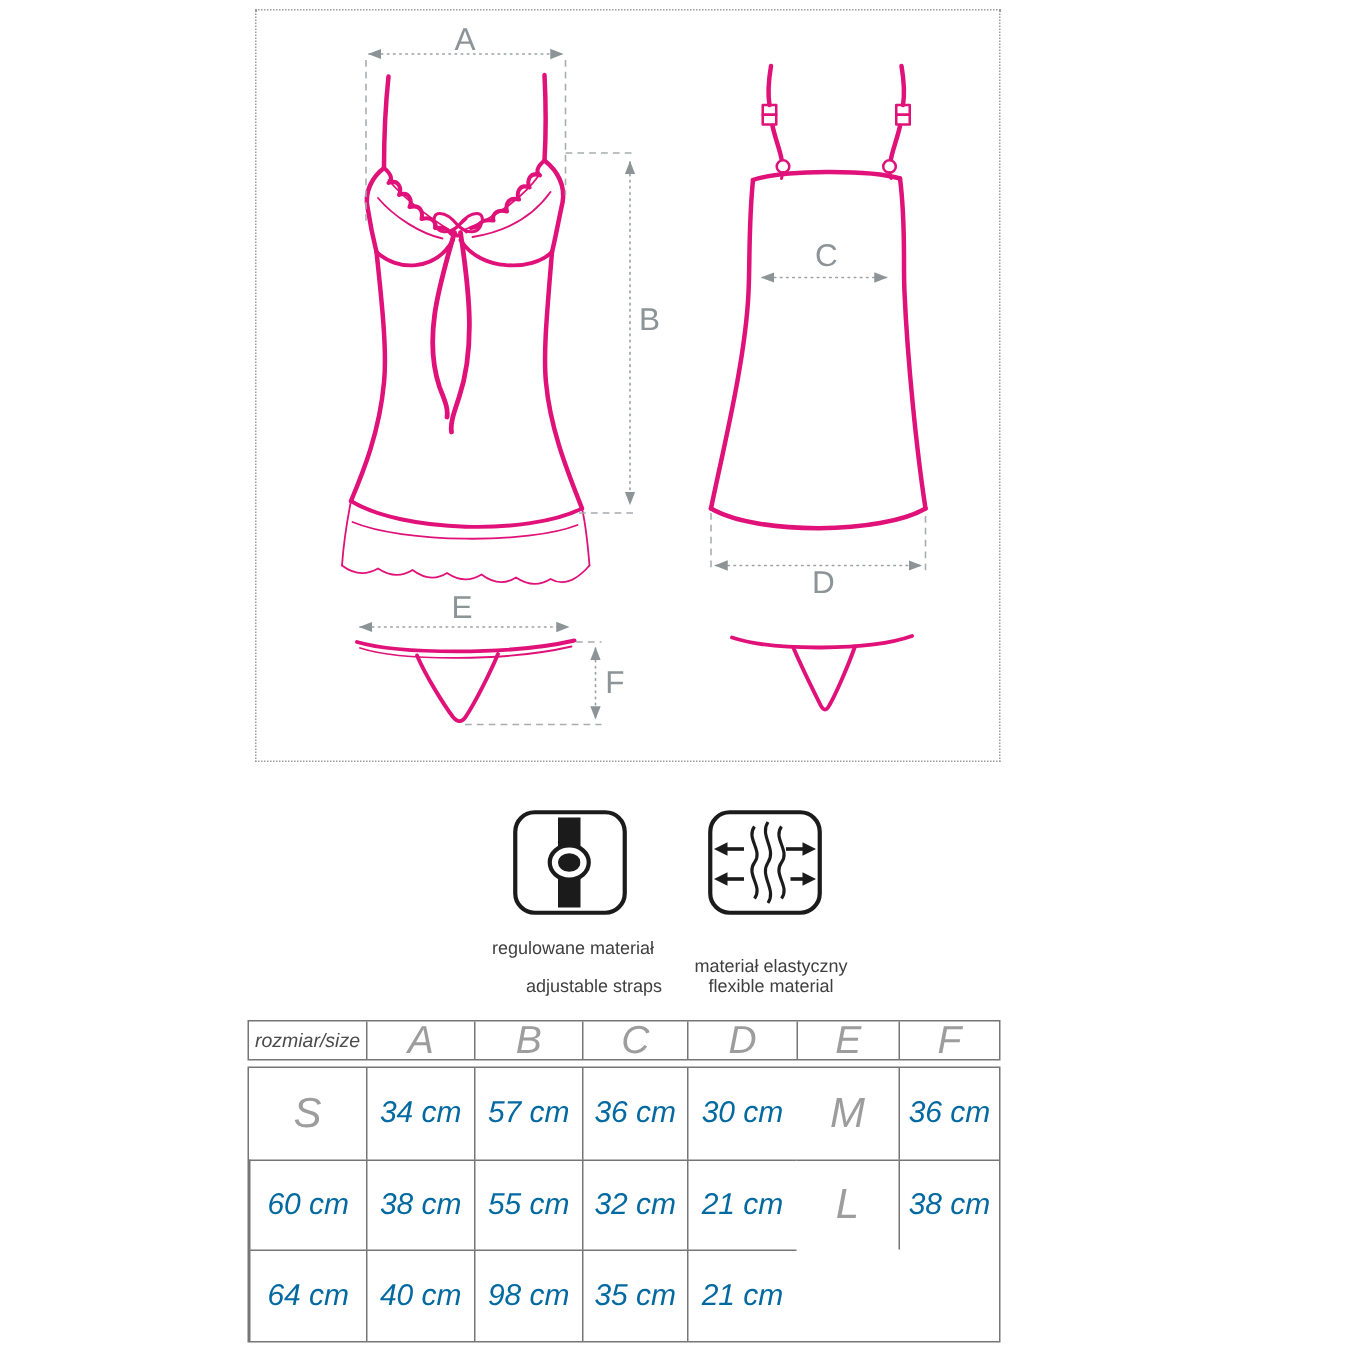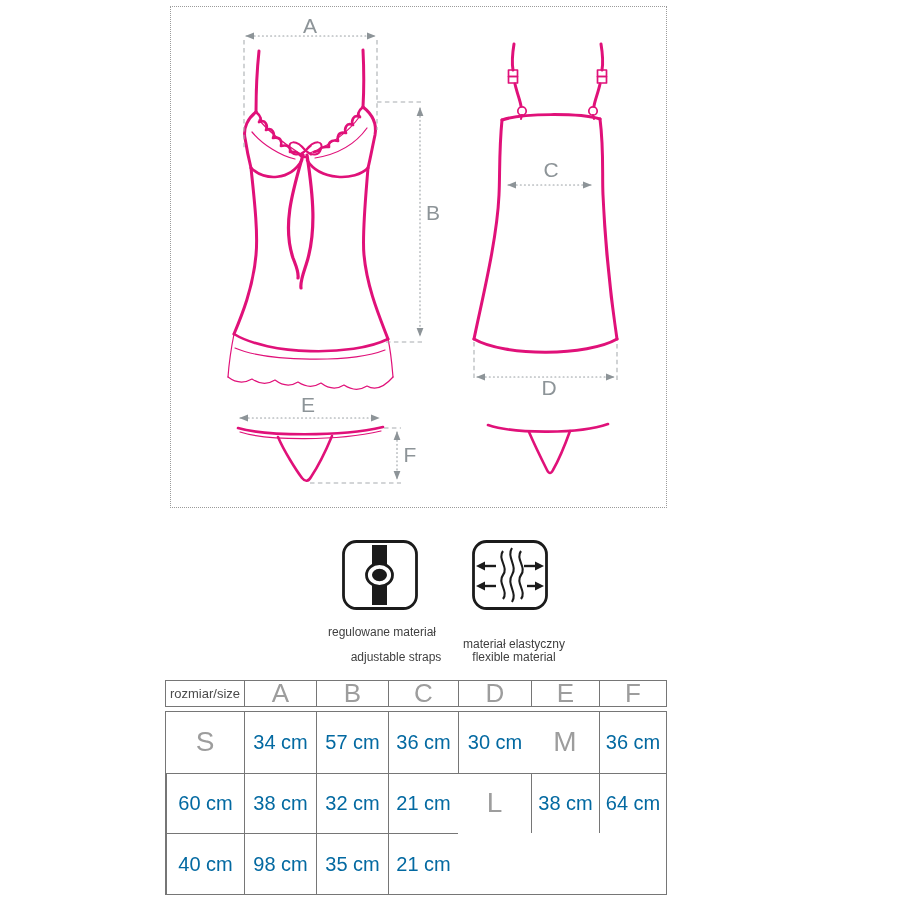--- a/index.html
+++ b/index.html
@@ -18,21 +18,21 @@
   .caption{position:absolute;transform:translateX(-50%);white-space:nowrap;
            font-size:12px;color:#3f3f3f;}
 
   
   .size-table{position:absolute;left:165px;top:680px;width:502px;}
   .st-grid{display:grid;grid-template-columns:78px 72px 72px 70px 73px 68px 1fr;
            border:1px solid #767676;box-sizing:border-box;background:#fff;}
   .st-header{height:27px;}
   .st-body{margin-top:4px;height:184px;grid-auto-rows:1fr;}
   .st-cell{display:flex;align-items:center;justify-content:center;
-           border-left:1px solid #767676;overflow:hidden;}
+           border-left:1px solid #767676;overflow:hidden;font-style:italic;}
   .st-cell.first{border-left:none;}
   .st-body .st-cell{border-top:1px solid #767676;}
   .st-body .st-cell:nth-child(-n+7){border-top:none;}
   .hdr-corner{font-size:13px;color:#4b4b4b;}
   .hdr-letter{font-size:26px;color:#9d9d9d;}
   .size-letter{font-size:28px;color:#9d9d9d;}
   .size-value{font-size:20px;color:#0369a1;}
 
   .pink{stroke:#e01179;fill:none;stroke-linecap:round;stroke-linejoin:round;}
   .dim{stroke:#9aa0a4;fill:none;stroke-width:1.1;stroke-dasharray:1 3.1;stroke-linecap:round;}
@@ -190,20 +190,21 @@
       <div class="st-cell first size-letter">S</div>
       <div class="st-cell size-value">34 cm</div>
       <div class="st-cell size-value">57 cm</div>
       <div class="st-cell size-value">36 cm</div>
       <div class="st-cell size-value">30 cm</div>
 
       <div class="st-cell first size-letter">M</div>
       <div class="st-cell size-value">36 cm</div>
       <div class="st-cell size-value">60 cm</div>
       <div class="st-cell size-value">38 cm</div>
+      <div class="st-cell size-value">55 cm</div>
       <div class="st-cell size-value">32 cm</div>
       <div class="st-cell size-value">21 cm</div>
 
       <div class="st-cell first size-letter">L</div>
       <div class="st-cell size-value">38 cm</div>
       <div class="st-cell size-value">64 cm</div>
       <div class="st-cell size-value">40 cm</div>
       <div class="st-cell size-value">98 cm</div>
       <div class="st-cell size-value">35 cm</div>
       <div class="st-cell size-value">21 cm</div>

